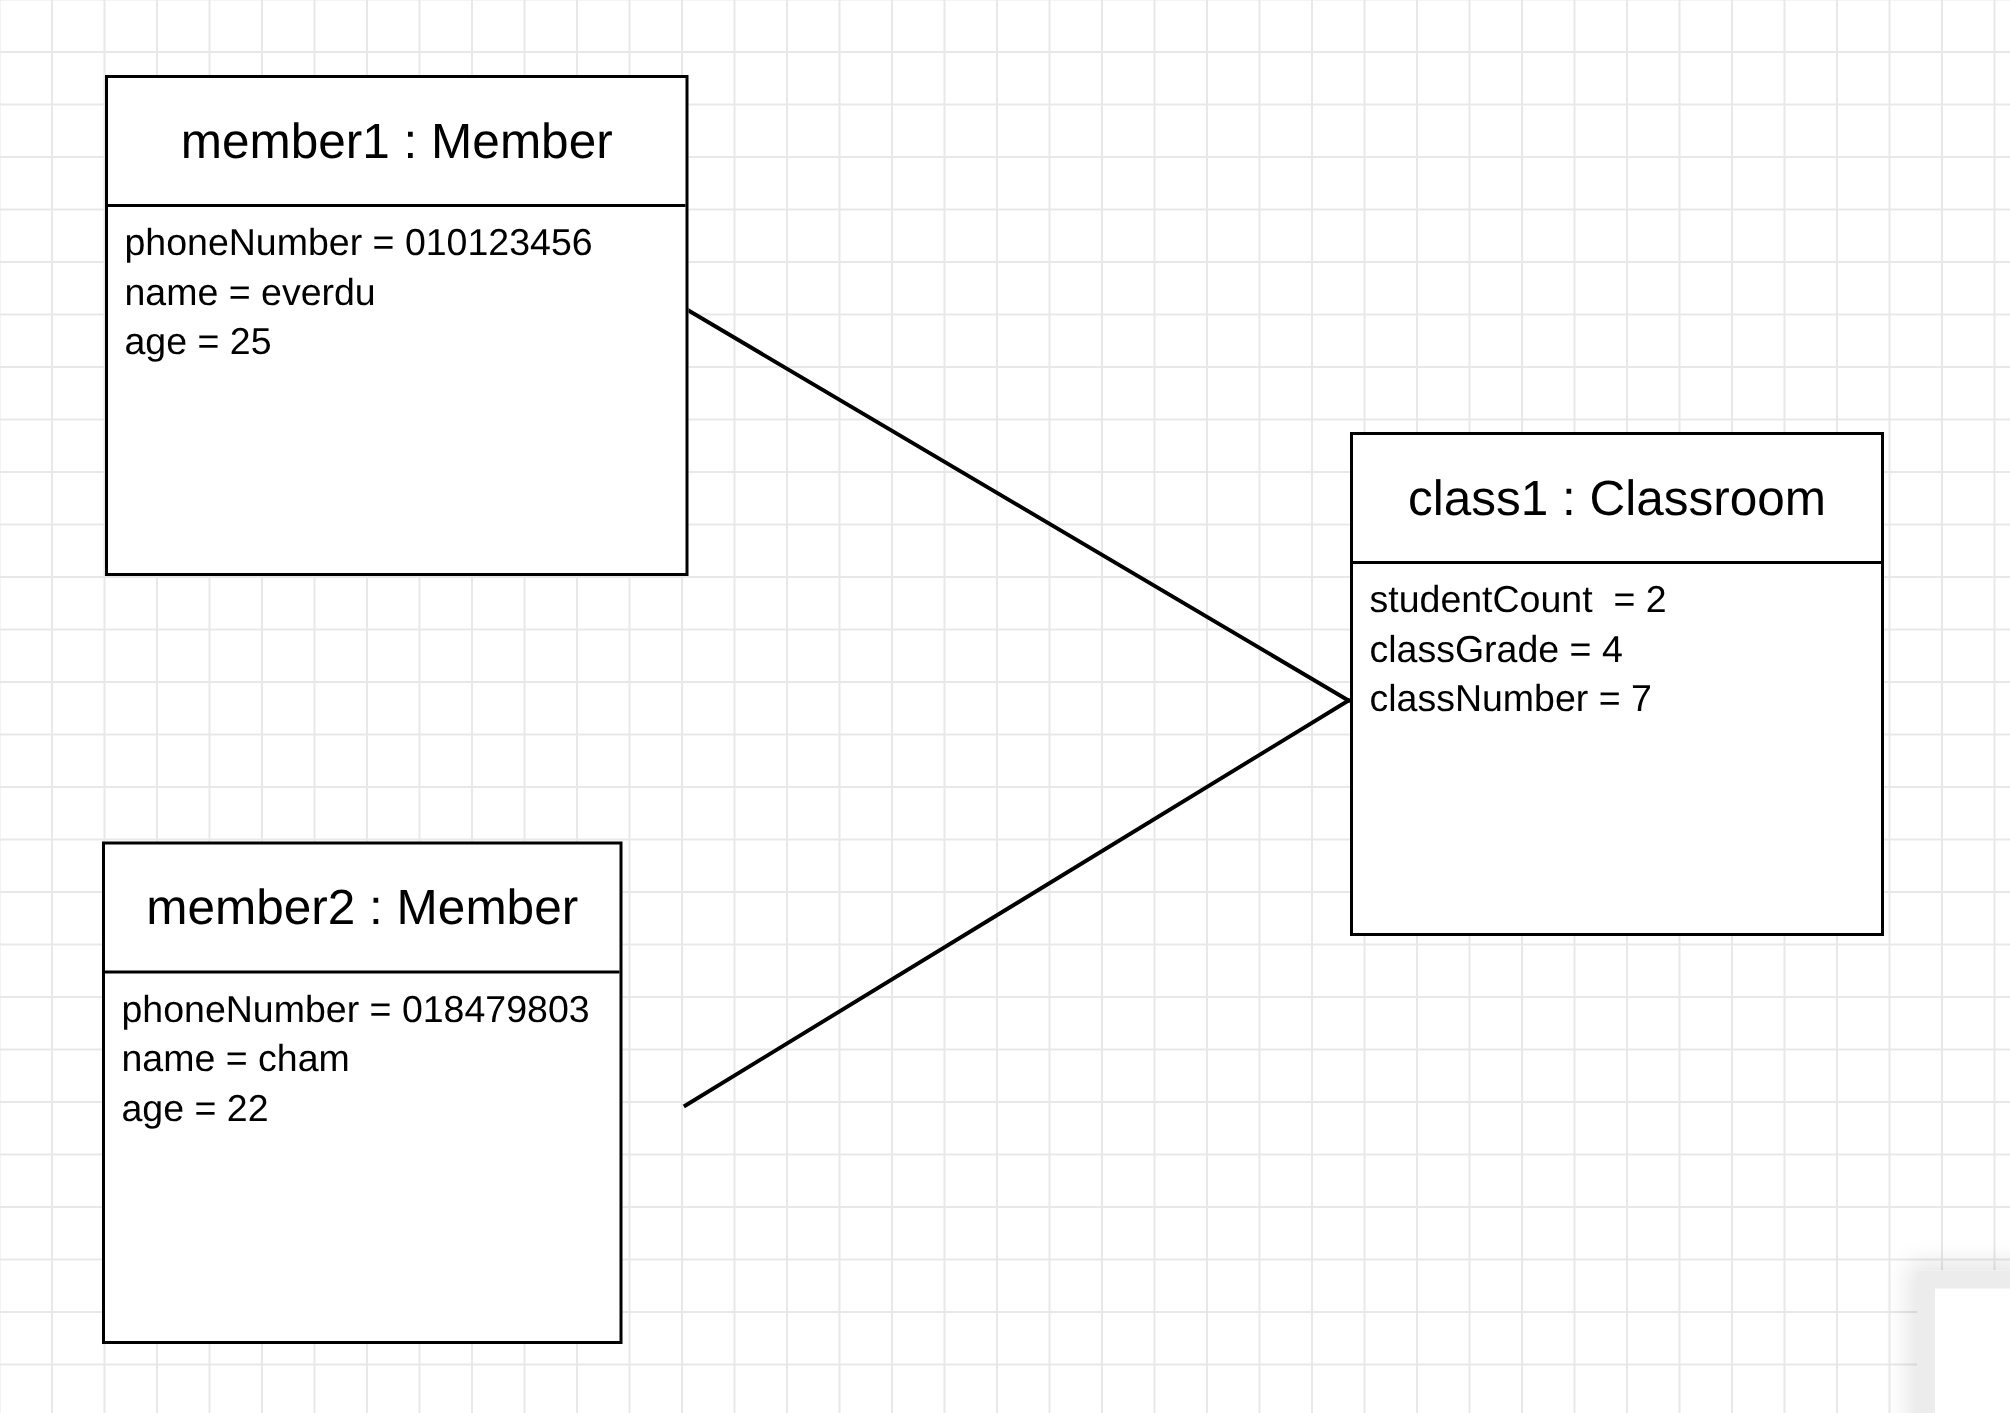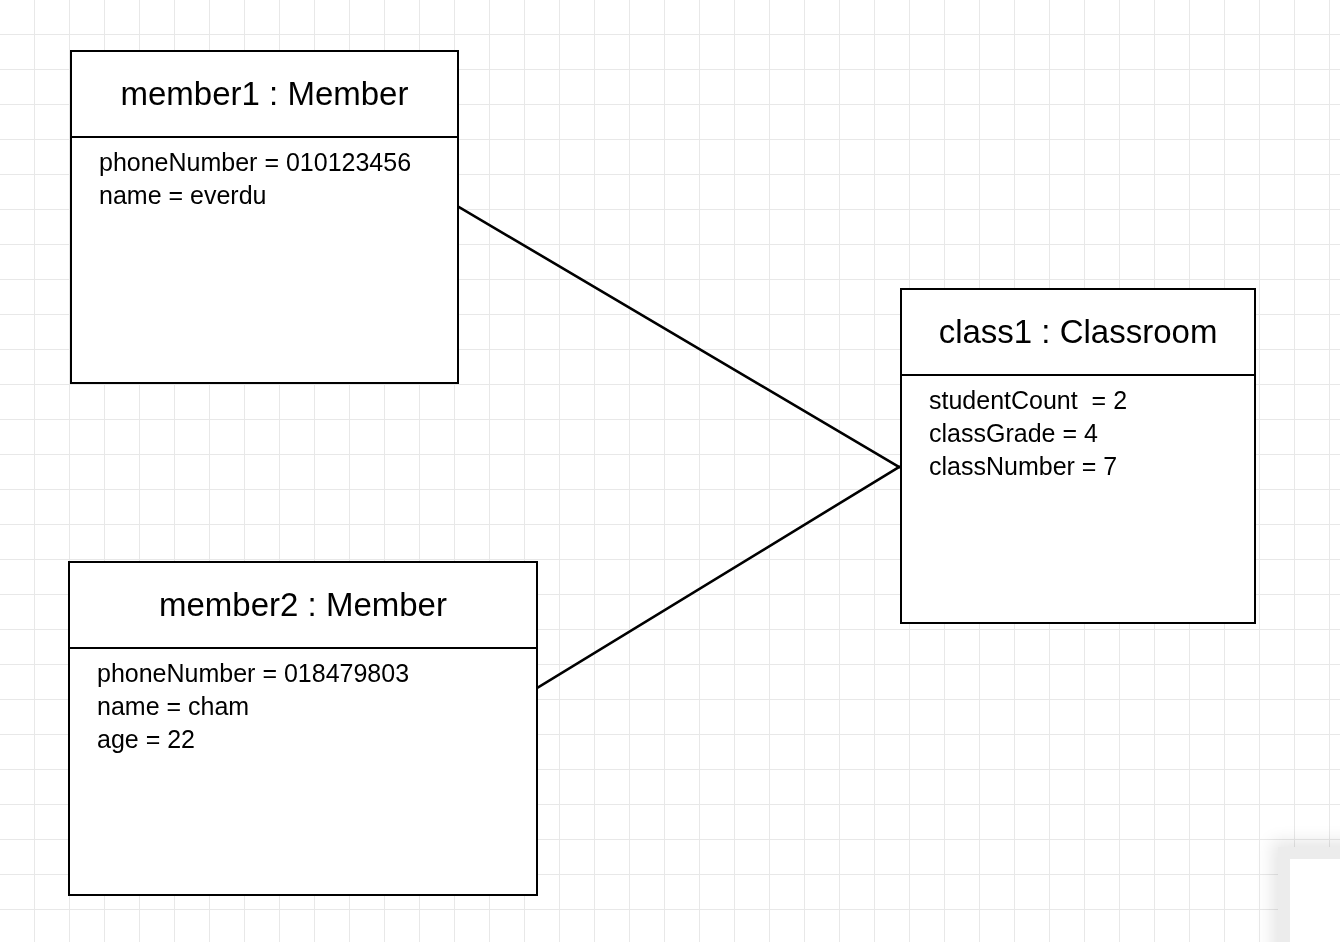--- a/index.html
+++ b/index.html
@@ -56,35 +56,35 @@
     font-size: 33px;
     line-height: 1.2;
     color: #000000;
     white-space: pre;
     text-align: center;
   }
 
   .obj-body {
     flex: 1 1 auto;
     box-sizing: border-box;
-    padding: 8px 0 0 27px;
+    padding: 8px 0 0 11px;
   }
 
   .attr-line {
     font-size: 25px;
     line-height: 33px;
     color: #000000;
     white-space: pre;
   }
 
   
   #box-member1 { left: 70px;  top: 50px;  width: 389px; height: 334px; }
   #box-member1 .obj-header { height: 86px; }
 
-  #box-member2 { left: 68px;  top: 561px; width: 470px; height: 335px; }
+  #box-member2 { left: 68px;  top: 561px; width: 347px; height: 335px; }
   #box-member2 .obj-header { height: 86px; }
 
   #box-class1  { left: 900px; top: 288px; width: 356px; height: 336px; }
   #box-class1  .obj-header { height: 86px; }
 
   
   .floating-panel {
     position: absolute;
     left: 1278px;
     top: 847px;
@@ -106,20 +106,21 @@
     <line x1="457" y1="737" x2="899" y2="467" stroke="#000000" stroke-width="2.6" stroke-linecap="square"></line>
   </svg>
 
   <div class="obj-box" id="box-member1">
     <div class="obj-header">
       <span class="obj-title">member1 : Member</span>
     </div>
     <div class="obj-body">
       <div class="attr-line">phoneNumber = 010123456</div>
       <div class="attr-line">name = everdu</div>
+      <div class="attr-line">age = 25</div>
     </div>
   </div>
 
   <div class="obj-box" id="box-member2">
     <div class="obj-header">
       <span class="obj-title">member2 : Member</span>
     </div>
     <div class="obj-body">
       <div class="attr-line">phoneNumber = 018479803</div>
       <div class="attr-line">name = cham</div>

